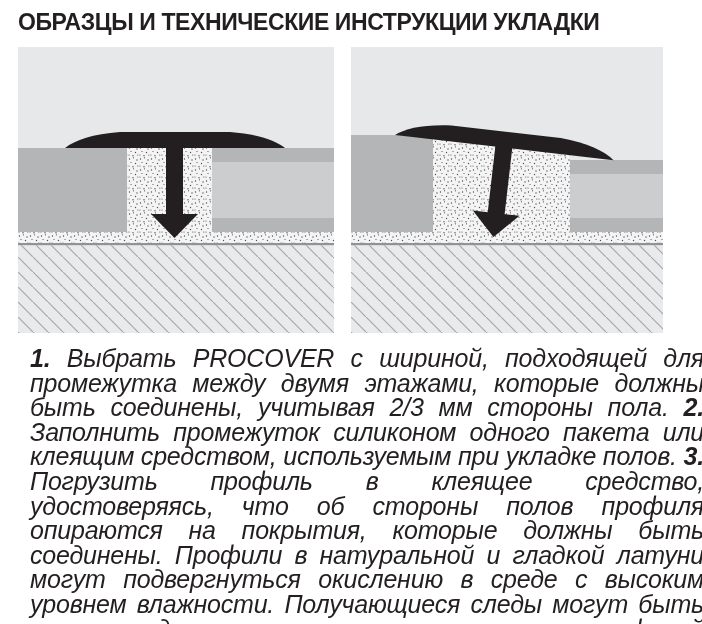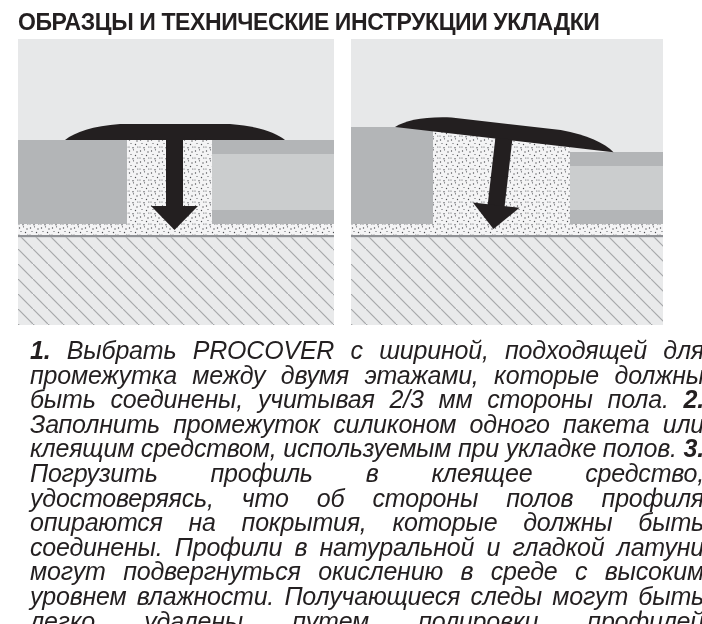--- a/index.html
+++ b/index.html
@@ -18,21 +18,21 @@
     box-sizing: border-box;
     width: 702px;
     height: 624px;
     padding: 9px 14px 0 18px;
   }
   h1.title {
     font-size: 23px;
     font-weight: 700;
     line-height: 26px;
     letter-spacing: -0.4px;
-    margin: 0 0 4px 0;
+    margin: 0 0 12px 0;
     color: var(--text, #231f20);
     white-space: nowrap;
   }
   .panels {
     display: flex;
     gap: 17px;
     align-items: flex-start;
   }
   .panels svg { display: block; }
 

